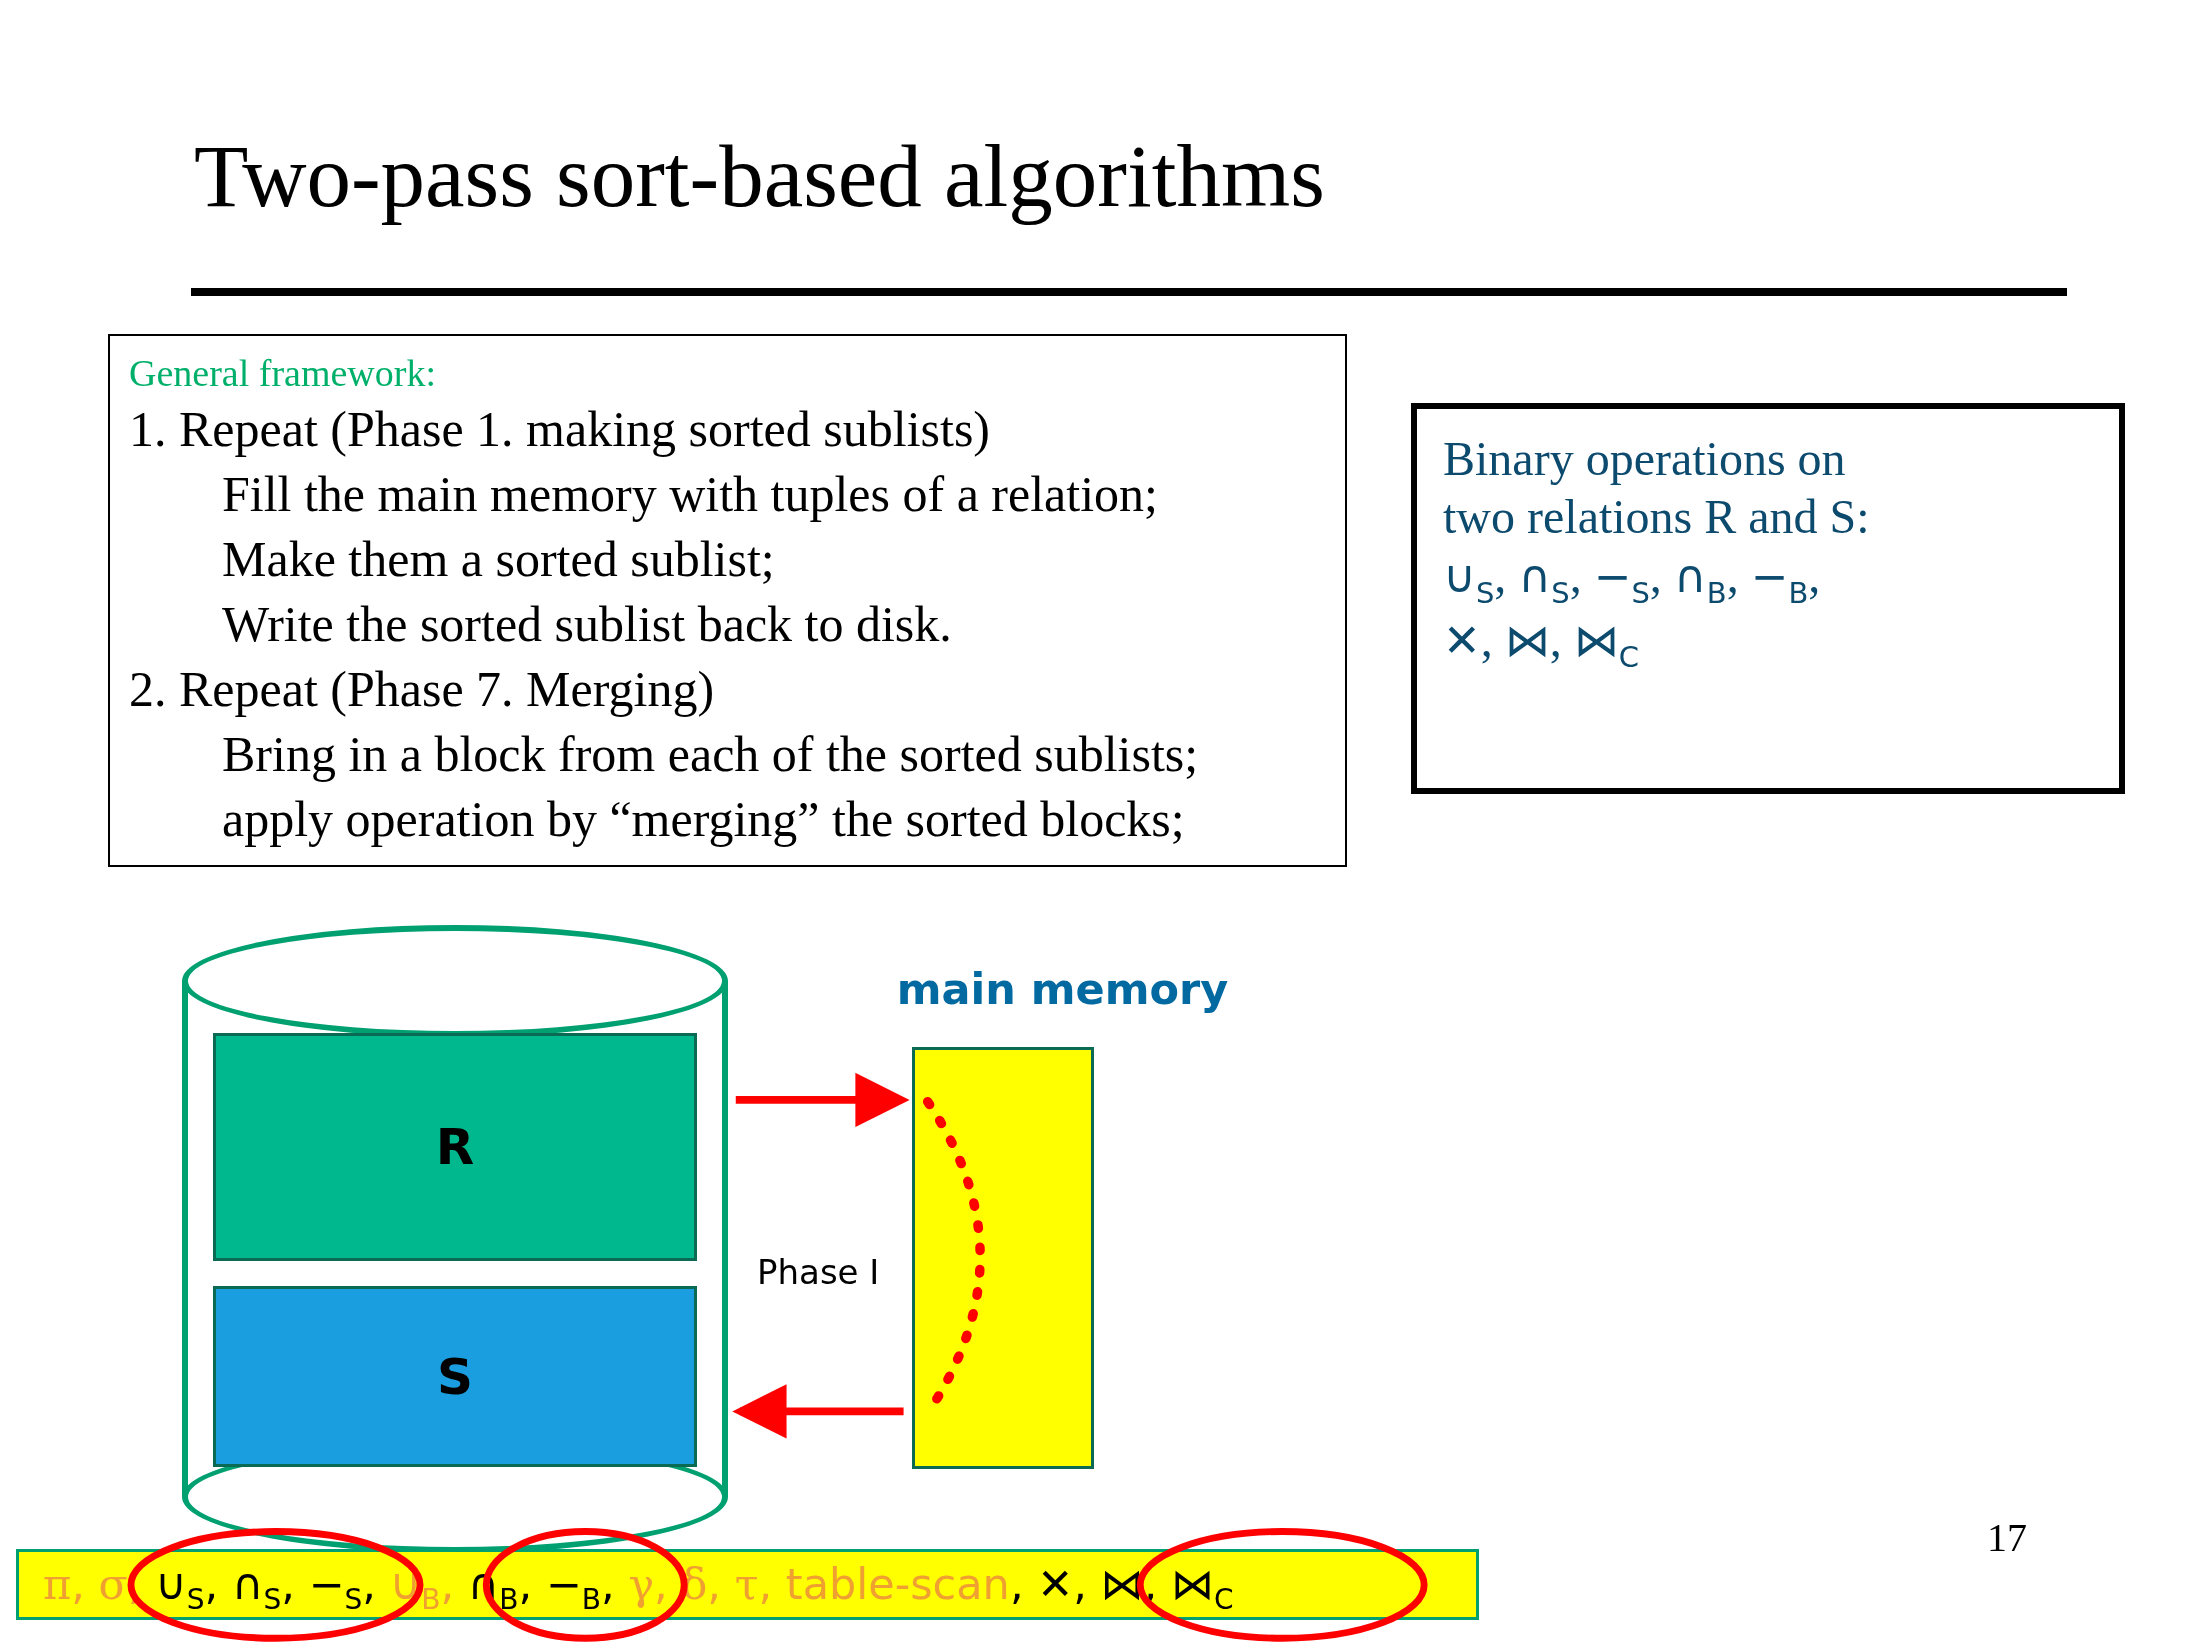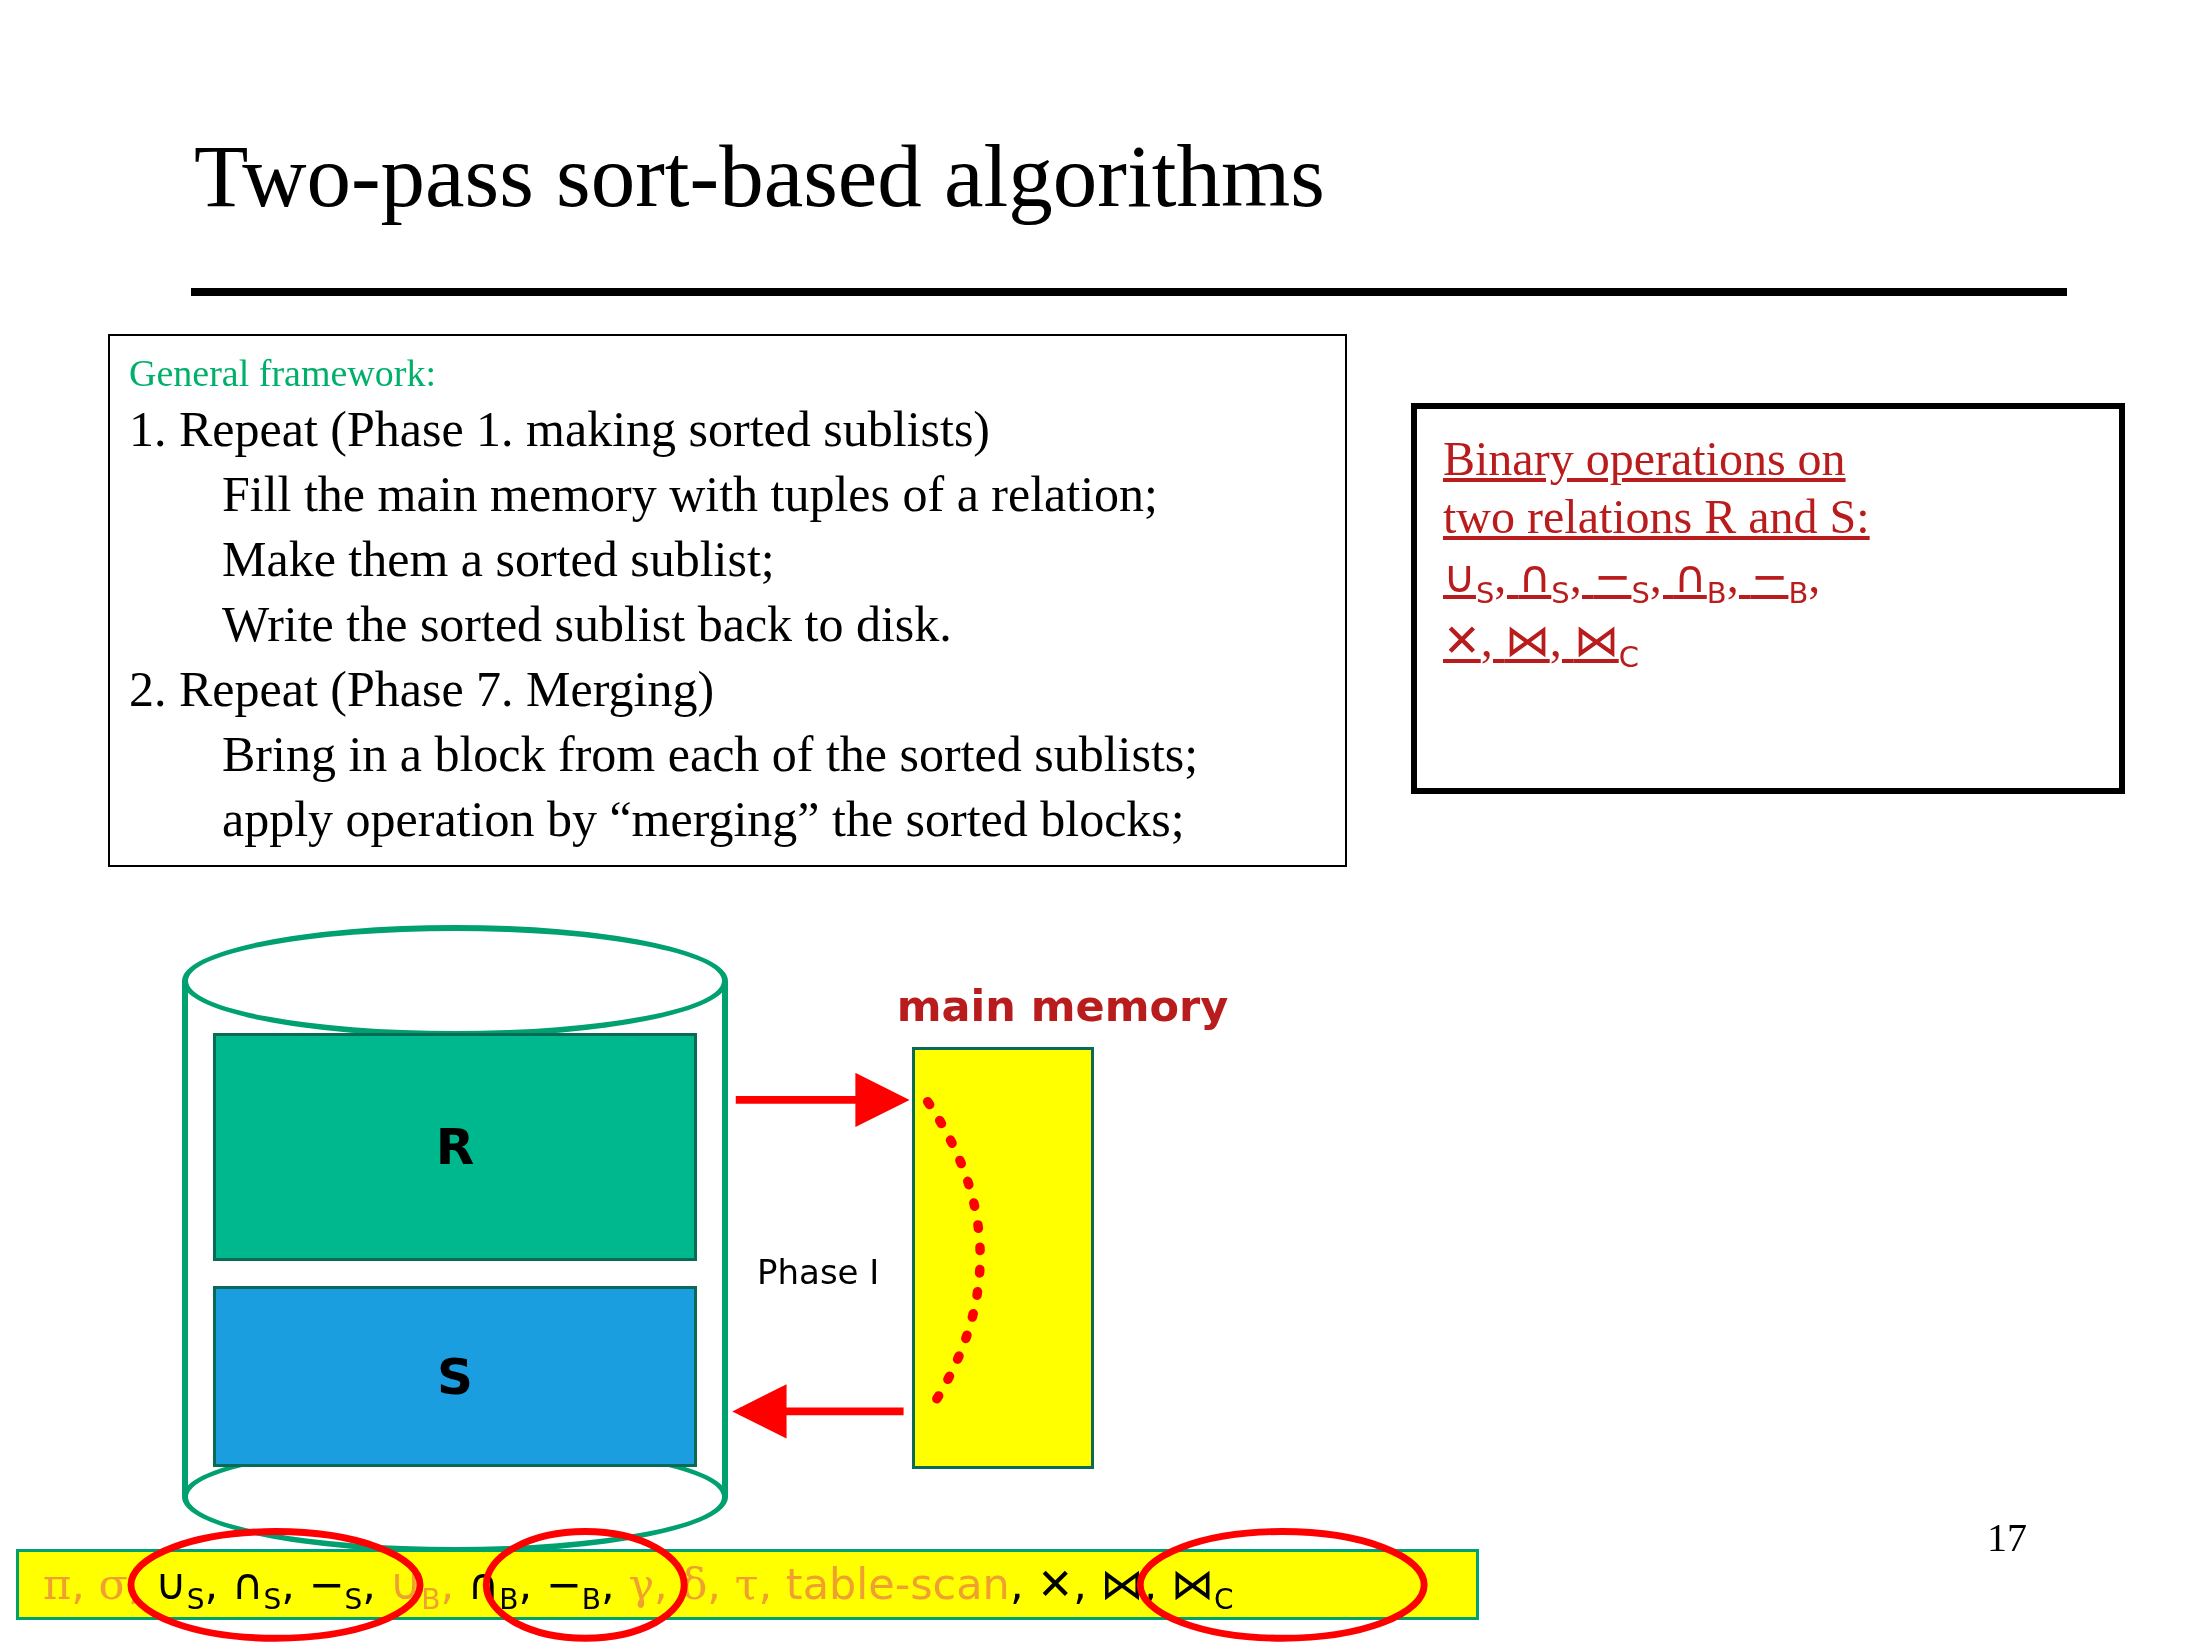--- a/index.html
+++ b/index.html
@@ -72,24 +72,23 @@
     top: 403px;
     width: 714px;
     height: 391px;
     border: 6px solid #000000;
     box-sizing: border-box;
     padding: 20.6px 26px;
   }
   .binops-line {
     font-family: "Liberation Serif", serif;
     font-size: 48px;
-    color: #b91c1c;
+    color: #0c4a6e;
     line-height: 1.22;
     white-space: nowrap;
-    text-decoration: underline;
   }
   .binops-sym {
     font-family: "DejaVu Sans", sans-serif;
     font-size: 45px;
   }
   .sub {
     font-family: "DejaVu Sans", sans-serif;
     font-size: 29px;
     vertical-align: sub;
   }
@@ -162,27 +161,27 @@
   }
   .block-label {
     font-family: "DejaVu Sans", sans-serif;
     font-size: 50px;
     font-weight: bold;
     color: #000000;
   }
   #mm-label {
     position: absolute;
     left: 839px;
-    top: 86px;
+    top: 69px;
     width: 447px;
     text-align: center;
     font-family: "DejaVu Sans", sans-serif;
     font-size: 43px;
     font-weight: bold;
-    color: #b91c1c;
+    color: #0369a1;
   }
   #mm-box {
     position: absolute;
     left: 912px;
     top: 152px;
     width: 182px;
     height: 422px;
     background: #ffff00;
     border: 3.4px solid #0a6a53;
     box-sizing: border-box;

